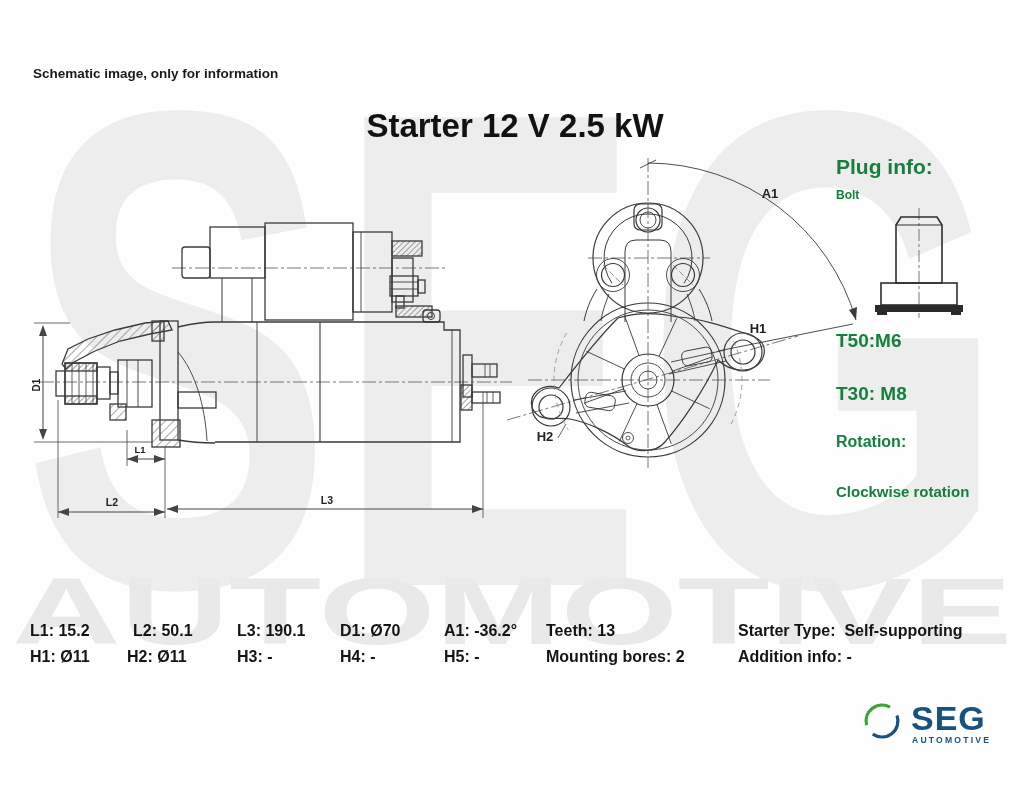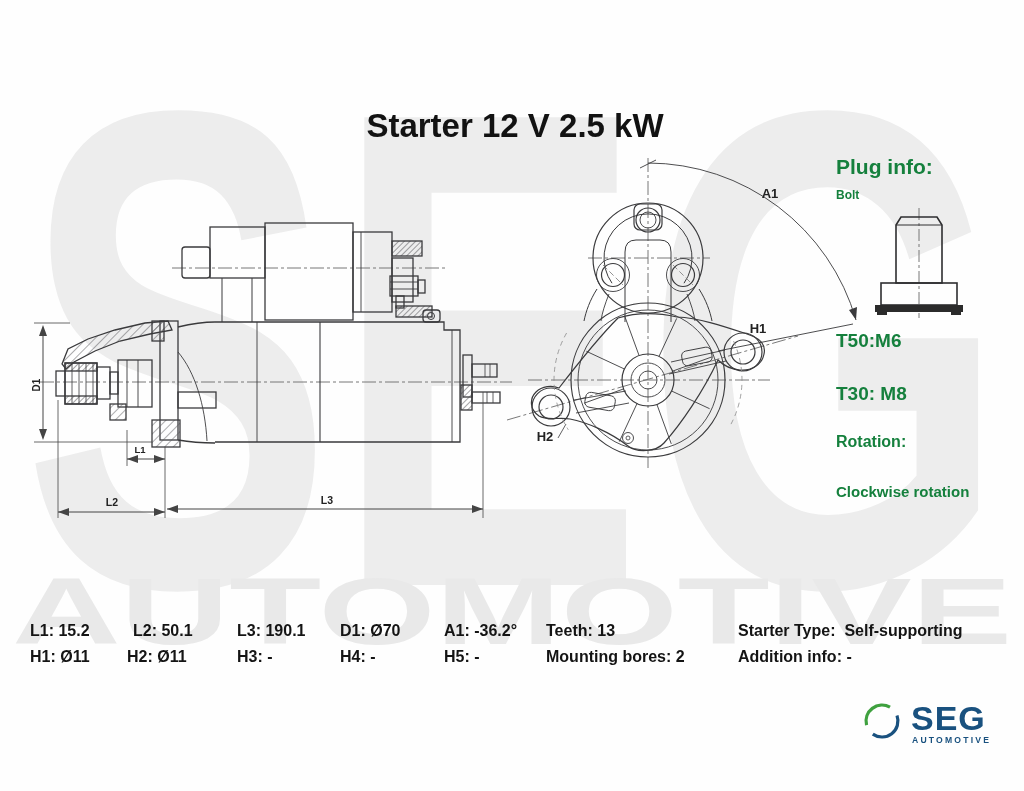--- a/index.html
+++ b/index.html
@@ -217,20 +217,21 @@
       <path d="M919,208 V318" stroke="#6a6a6a" stroke-width="0.9" stroke-dasharray="12 3 3 3"></path>
       <polygon points="896,283 896,225 901,217 937,217 942,225 942,283"></polygon>
       <line x1="896" y1="225" x2="942" y2="225" stroke-width="1"></line>
       <rect x="881" y="283" width="76" height="22"></rect>
       <rect x="875" y="305" width="88" height="7" fill="#2b2b2b" stroke="none"></rect>
       <rect x="877" y="312" width="10" height="3" fill="#2b2b2b" stroke="none"></rect>
       <rect x="951" y="312" width="10" height="3" fill="#2b2b2b" stroke="none"></rect>
     </g>
   </svg>
 
+  <div class="abs note">Schematic image, only for information</div>
   <div class="abs title">Starter 12 V 2.5 kW</div>
 
   <div>
     <div class="abs plug plug-heading">Plug info:</div>
     <div class="abs plug plug-bolt">Bolt</div>
     <div class="abs plug plug-t50">T50:M6</div>
     <div class="abs plug plug-t30">T30: M8</div>
     <div class="abs plug plug-rot">Rotation:</div>
     <div class="abs plug plug-rotval">Clockwise rotation</div>
   </div>

